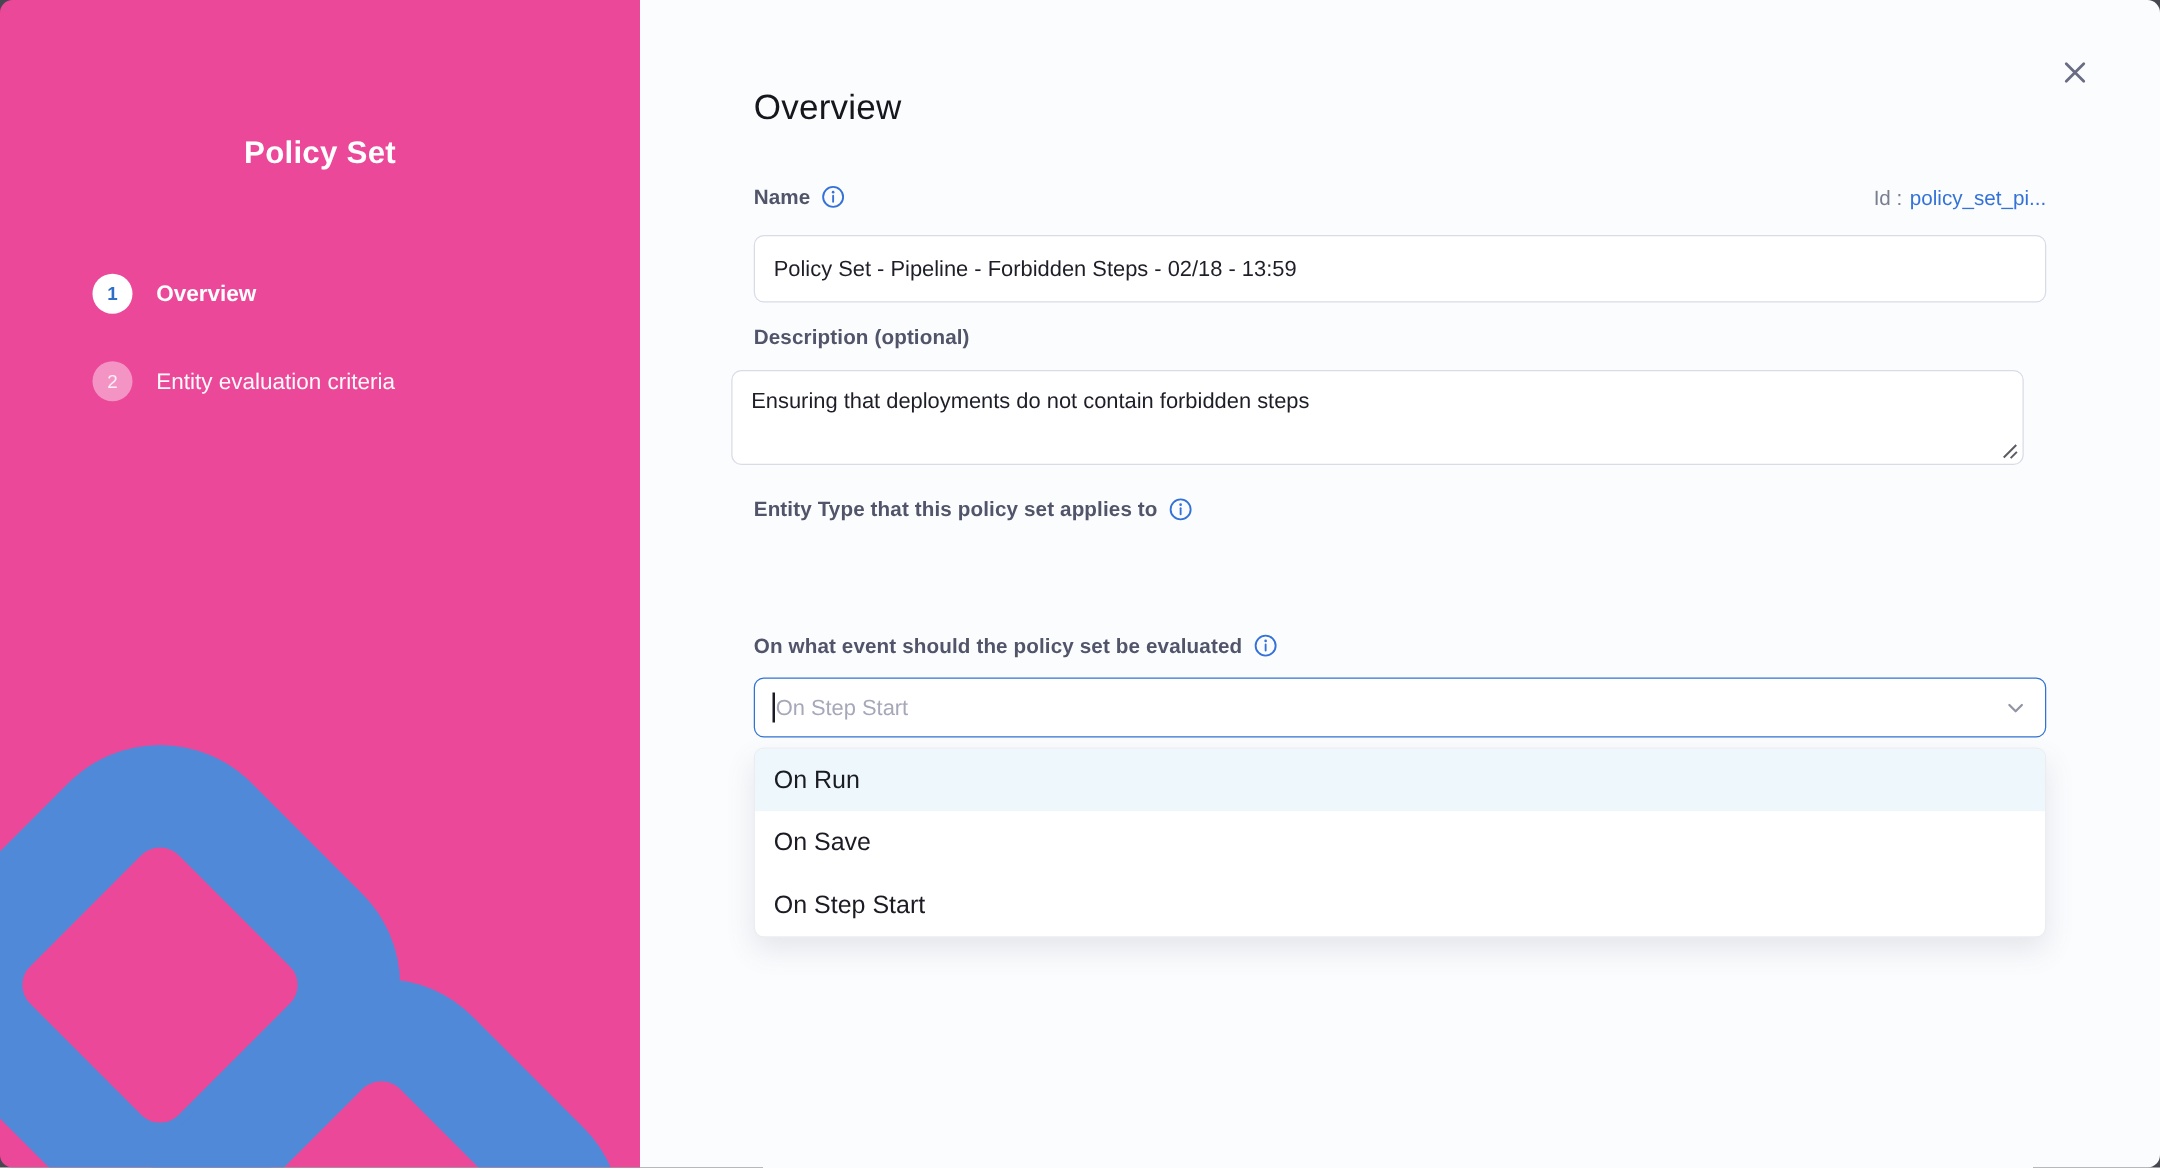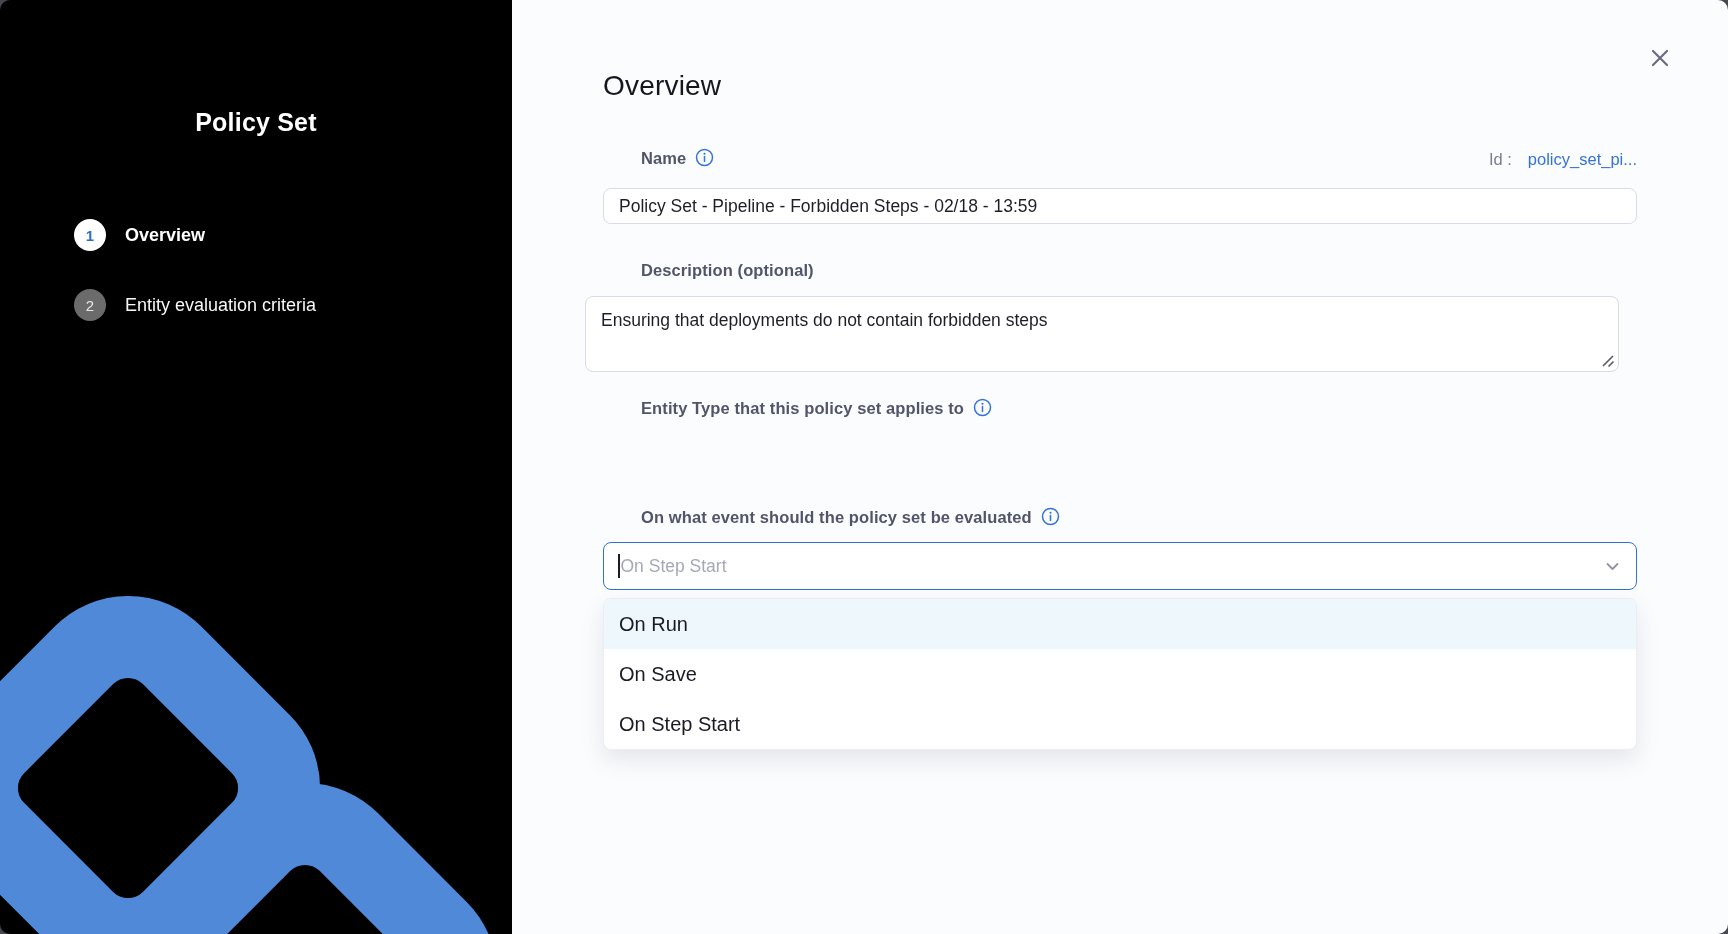--- a/index.html
+++ b/index.html
@@ -14,21 +14,21 @@
     position:absolute; inset:0;
     border-radius:10px;
     overflow:hidden;
     display:flex;
   }
 
   
   .sidebar {
     position:relative;
     width:512px; flex-shrink:0;
-    background:#000000;
+    background:#ec4899;
     overflow:hidden;
   }
   .sidebar-watermark { position:absolute; inset:0; pointer-events:none; }
   .sidebar-title {
     position:absolute; top:108px; left:0; width:100%;
     text-align:center;
     color:#FFFFFF; font-size:25px; font-weight:700; letter-spacing:.2px;
   }
   .steps {
     position:absolute; top:219px; left:74px;
@@ -57,37 +57,37 @@
     display:flex; align-items:center; justify-content:center;
     cursor:pointer; background:none; border:none;
   }
   .page-title {
     position:absolute; left:91px; top:70px;
     font-size:28px; font-weight:500; color:#16161D; letter-spacing:.2px;
   }
   .field-label {
     position:absolute; left:91px;
     display:flex; align-items:center; gap:9px;
-    font-size:16.5px; font-weight:700; color:#52556A; letter-spacing:.1px;margin-left:38px;
+    font-size:16.5px; font-weight:700; color:#52556A; letter-spacing:.1px;
   }
   .label-name   { top:149px; }
   .label-desc   { top:261px; }
   .label-entity { top:399px; }
   .label-event  { top:508px; }
   .info-icon { display:inline-flex; flex-shrink:0; margin-top:-2px; }
 
   .id-line {
     position:absolute; right:91px; top:150px;
     font-size:16.5px; font-weight:400; color:#7B7E8F;
-    display:flex; gap:16px; align-items:center;
+    display:flex; gap:6px; align-items:center;
   }
   .id-link { color:#3472D8; text-decoration:none; cursor:pointer; }
 
   .text-input {
-    position:absolute; left:91px; width:1034px; height:36px;
+    position:absolute; left:91px; width:1034px; height:54px;
     background:#FFFFFF;
     border:1px solid #D9DBE7; border-radius:8px;
     padding:0 15px;
     font-family:"Liberation Sans", sans-serif;
     font-size:17.5px; color:#1E1E28;
     outline:none;
   }
   .input-name { top:188px; }
 
   .textarea-wrap { position:absolute; left:73px; top:296px; width:1034px; height:76px; }

